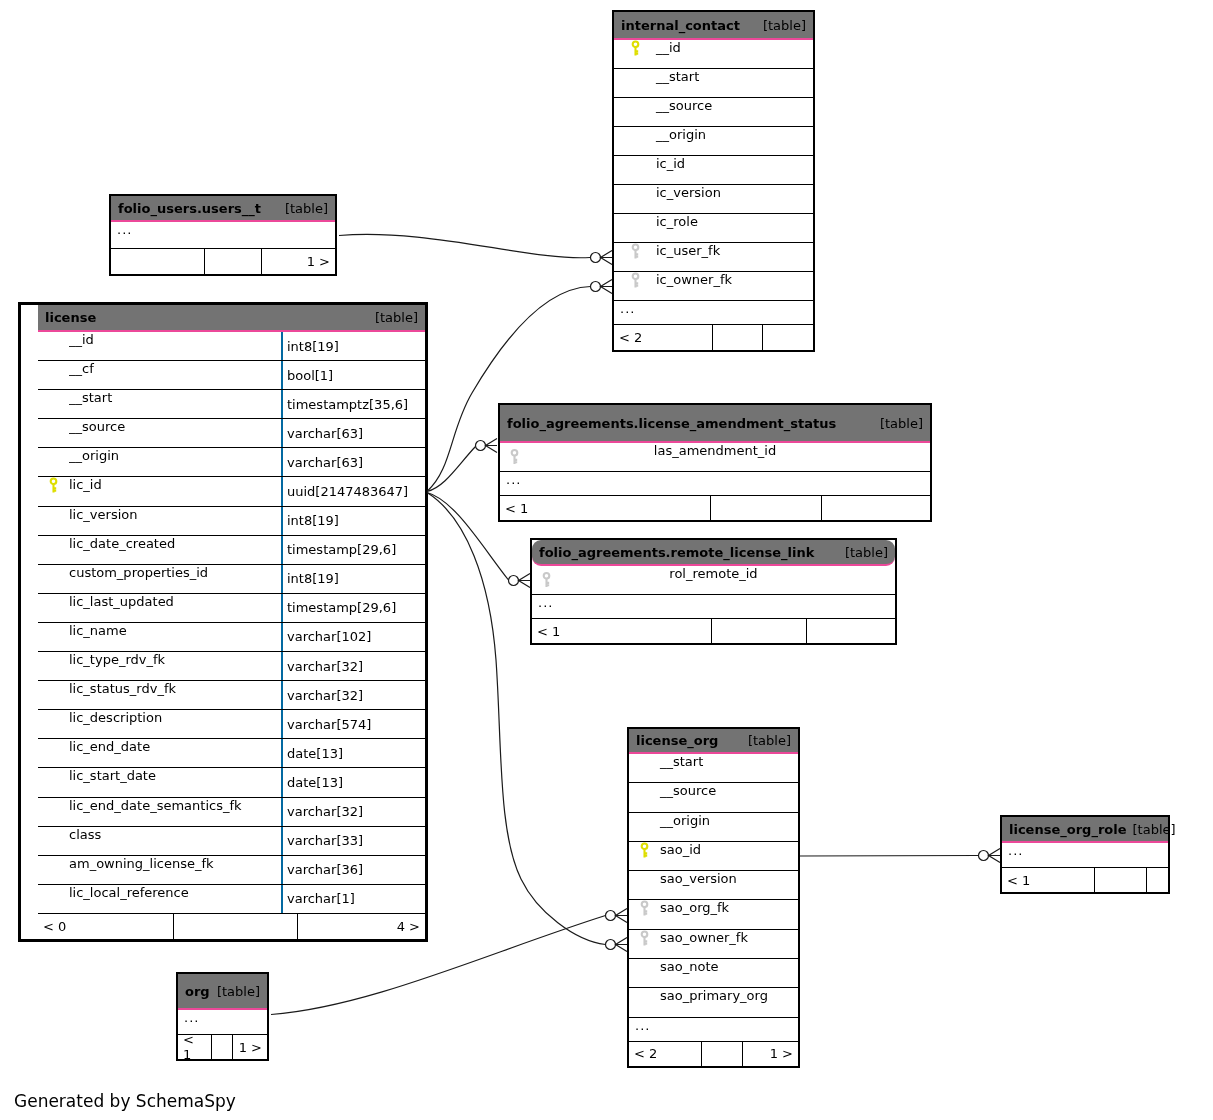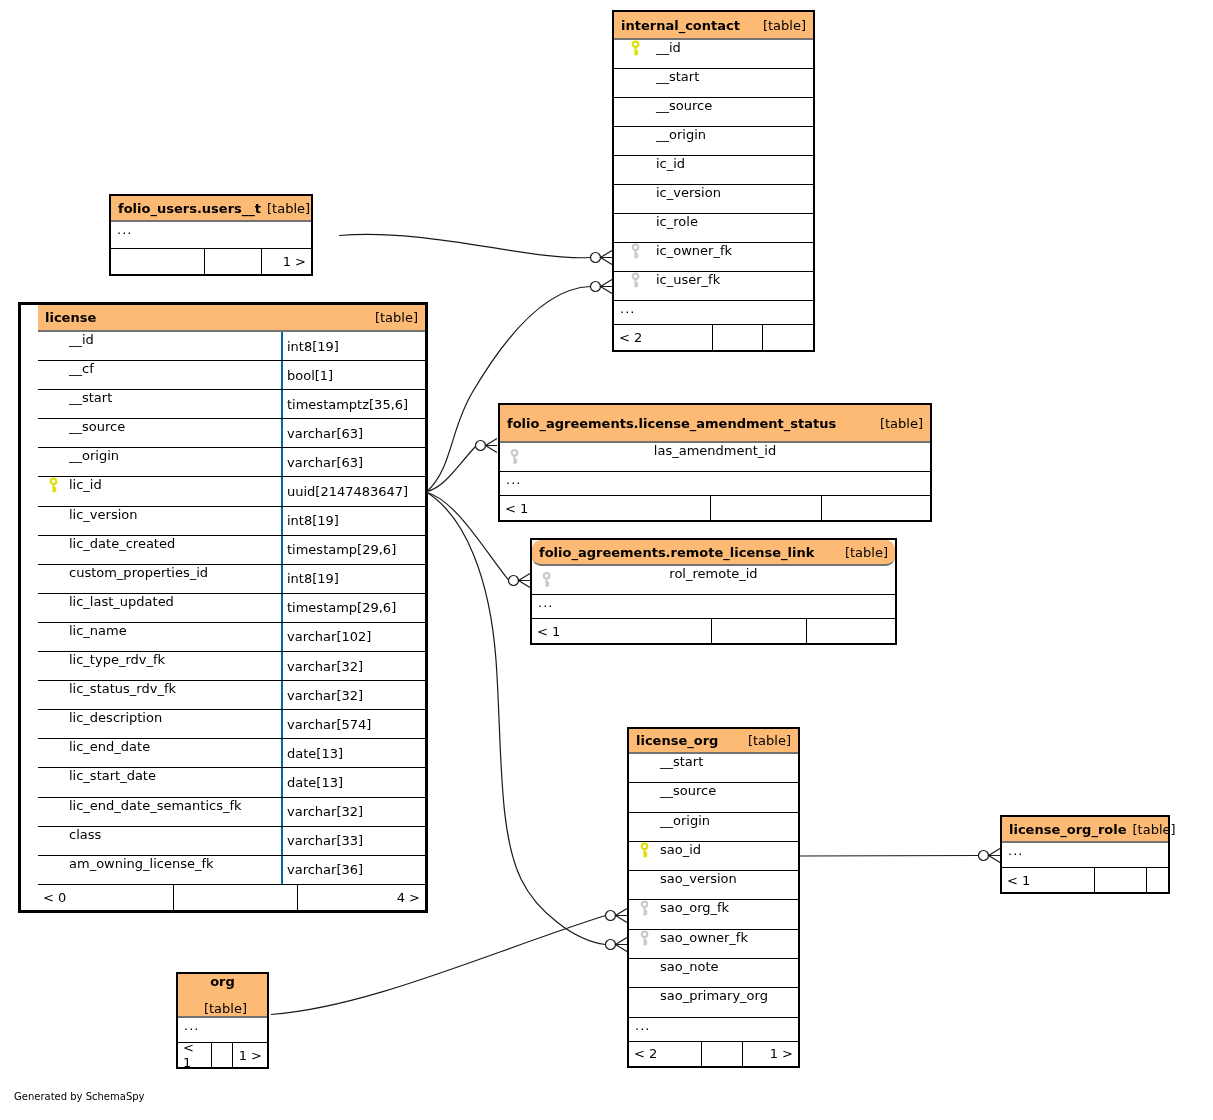--- a/index.html
+++ b/index.html
@@ -2,39 +2,39 @@
 <html><head>
 <meta charset="utf-8">
 <style>
   html,body{margin:0;padding:0;background:#ffffff;}
   .canvas{position:relative;width:1213px;height:1120px;background:#fff;overflow:hidden;
           font-family:"DejaVu Sans","Liberation Sans",sans-serif;font-size:13px;color:#000;}
 
   
   .tbl{position:absolute;background:#fff;border:2px solid #000;box-sizing:border-box;}
   .tbl.focal{border-width:3px;padding-left:17px;}
-  .hdr{background:#fdba74;border-bottom:2px solid #737373;display:flex;justify-content:space-between;
+  .hdr{background:#737373;border-bottom:2px solid #ec4899;display:flex;justify-content:space-between;
        align-items:center;padding:0 7px;box-sizing:border-box;white-space:nowrap;}
   .tname{font-weight:bold;}
   .ttag{font-weight:normal;margin-left:6px;}
   .row{display:flex;align-items:flex-start;border-bottom:1px solid #000;box-sizing:border-box;
        position:relative;white-space:nowrap;}
   .row.ellipsis{padding-left:6px;letter-spacing:1px;}
   .keyslot{width:13px;margin-left:9px;display:flex;align-items:center;justify-content:center;flex:none;}
   .cname{margin-left:9px;}
   .row.center .keyslot{position:absolute;left:8px;top:50%;transform:translateY(-50%);margin:0;}
   .row.center .cname{flex:1;text-align:center;margin:0;}
   .ctype{box-sizing:border-box;border-left:2px solid #0369a1;align-self:stretch;display:flex;
          align-items:center;padding-left:4px;flex:none;}
   .ftr{display:flex;box-sizing:border-box;}
   .fc{box-sizing:border-box;border-right:1px solid #000;display:flex;align-items:center;padding:0 5px;}
   .fc:last-child{border-right:none;flex:1;justify-content:flex-end;}
 
   
-  .t-ut {left:109px;top:194px;width:204px;}
+  .t-ut {left:109px;top:194px;width:228px;}
   .t-ut .hdr{height:26px;} .t-ut .row.ellipsis{height:27px;} .t-ut .ftr{height:25px;}
   .t-ut .fc:nth-child(1){width:94px;} .t-ut .fc:nth-child(2){width:57px;}
 
   .t-ic {left:612px;top:10px;width:203px;}
   .t-ic .hdr{height:28px;} .t-ic .row{height:29px;} .t-ic .row.ellipsis{height:24px;}
   .t-ic .ftr{height:25px;} .t-ic .keyslot{margin-left:15px;} .t-ic .cname{margin-left:14px;}
   .t-ic .fc:nth-child(1){width:99px;} .t-ic .fc:nth-child(2){width:50px;}
 
   .t-lic {left:18px;top:302px;width:410px;}
   .t-lic .hdr{height:27px;} .t-lic .row{height:29.1px;} .t-lic .ftr{height:25px;}
@@ -54,25 +54,25 @@
   .t-lo {left:627px;top:727px;width:173px;}
   .t-lo .hdr{height:25px;} .t-lo .row{height:29.3px;} .t-lo .row.ellipsis{height:24px;}
   .t-lo .ftr{height:24px;}
   .t-lo .fc:nth-child(1){width:73px;} .t-lo .fc:nth-child(2){width:41px;}
 
   .t-lor {left:1000px;top:815px;width:170px;}
   .t-lor .hdr{height:26px;} .t-lor .row.ellipsis{height:25px;} .t-lor .ftr{height:24px;}
   .t-lor .fc:nth-child(1){width:93px;} .t-lor .fc:nth-child(2){width:52px;}
 
   .t-org {left:176px;top:972px;width:93px;}
-  .t-org .hdr{height:44px;flex-direction:column;} .t-org .row.ellipsis{height:25px;} .t-org .ftr{height:24px;}
+  .t-org .hdr{height:36px;} .t-org .row.ellipsis{height:25px;} .t-org .ftr{height:24px;}
   .t-org .fc:nth-child(1){width:34px;} .t-org .fc:nth-child(2){width:21px;}
 
   svg.rels{position:absolute;left:0;top:0;pointer-events:none;}
-  .note{position:absolute;left:14px;top:1091px;font-size:10px;}
+  .note{position:absolute;left:14px;top:1091px;font-size:17px;}
 </style>
 </head>
 <body>
 
 <div class="canvas">
   <div class="tbl t-ut">
       <div class="hdr">
         <div class="tname">folio_users.users__t</div>
         <div class="ttag">[table]</div>
       </div>
@@ -121,30 +121,30 @@
         <div class="keyslot"></div>
         <div class="cname">ic_role</div>
       </div>
       <div class="row">
         <div class="keyslot">
           <svg width="11" height="17" viewBox="0 0 11 17">
             <circle cx="5.5" cy="4.3" r="2.8" fill="none" stroke="#c9c9c9" stroke-width="2.1"></circle>
             <path d="M5.5 7.1 L5.5 15.6 M5.5 11.4 L8.2 11.4 M5.5 13.8 L8.2 13.8" fill="none" stroke="#c9c9c9" stroke-width="2.1"></path>
           </svg>
         </div>
+        <div class="cname">ic_user_fk</div>
+      </div>
+      <div class="row">
+        <div class="keyslot">
+          <svg width="11" height="17" viewBox="0 0 11 17">
+            <circle cx="5.5" cy="4.3" r="2.8" fill="none" stroke="#c9c9c9" stroke-width="2.1"></circle>
+            <path d="M5.5 7.1 L5.5 15.6 M5.5 11.4 L8.2 11.4 M5.5 13.8 L8.2 13.8" fill="none" stroke="#c9c9c9" stroke-width="2.1"></path>
+          </svg>
+        </div>
         <div class="cname">ic_owner_fk</div>
-      </div>
-      <div class="row">
-        <div class="keyslot">
-          <svg width="11" height="17" viewBox="0 0 11 17">
-            <circle cx="5.5" cy="4.3" r="2.8" fill="none" stroke="#c9c9c9" stroke-width="2.1"></circle>
-            <path d="M5.5 7.1 L5.5 15.6 M5.5 11.4 L8.2 11.4 M5.5 13.8 L8.2 13.8" fill="none" stroke="#c9c9c9" stroke-width="2.1"></path>
-          </svg>
-        </div>
-        <div class="cname">ic_user_fk</div>
       </div>
       <div class="row ellipsis">...</div>
       <div class="ftr">
         <div class="fc">&lt; 2</div>
         <div class="fc"></div>
         <div class="fc"></div>
       </div>
     </div>
   <div class="tbl t-lic focal">
       <div class="hdr">
@@ -243,20 +243,25 @@
       </div>
       <div class="row">
         <div class="keyslot"></div>
         <div class="cname">class</div>
         <div class="ctype">varchar[33]</div>
       </div>
       <div class="row">
         <div class="keyslot"></div>
         <div class="cname">am_owning_license_fk</div>
         <div class="ctype">varchar[36]</div>
+      </div>
+      <div class="row">
+        <div class="keyslot"></div>
+        <div class="cname">lic_local_reference</div>
+        <div class="ctype">varchar[1]</div>
       </div>
       <div class="ftr">
         <div class="fc">&lt; 0</div>
         <div class="fc"></div>
         <div class="fc">4 &gt;</div>
       </div>
     </div>
   <div class="tbl t-las">
       <div class="hdr">
         <div class="tname">folio_agreements.license_amendment_status</div>

